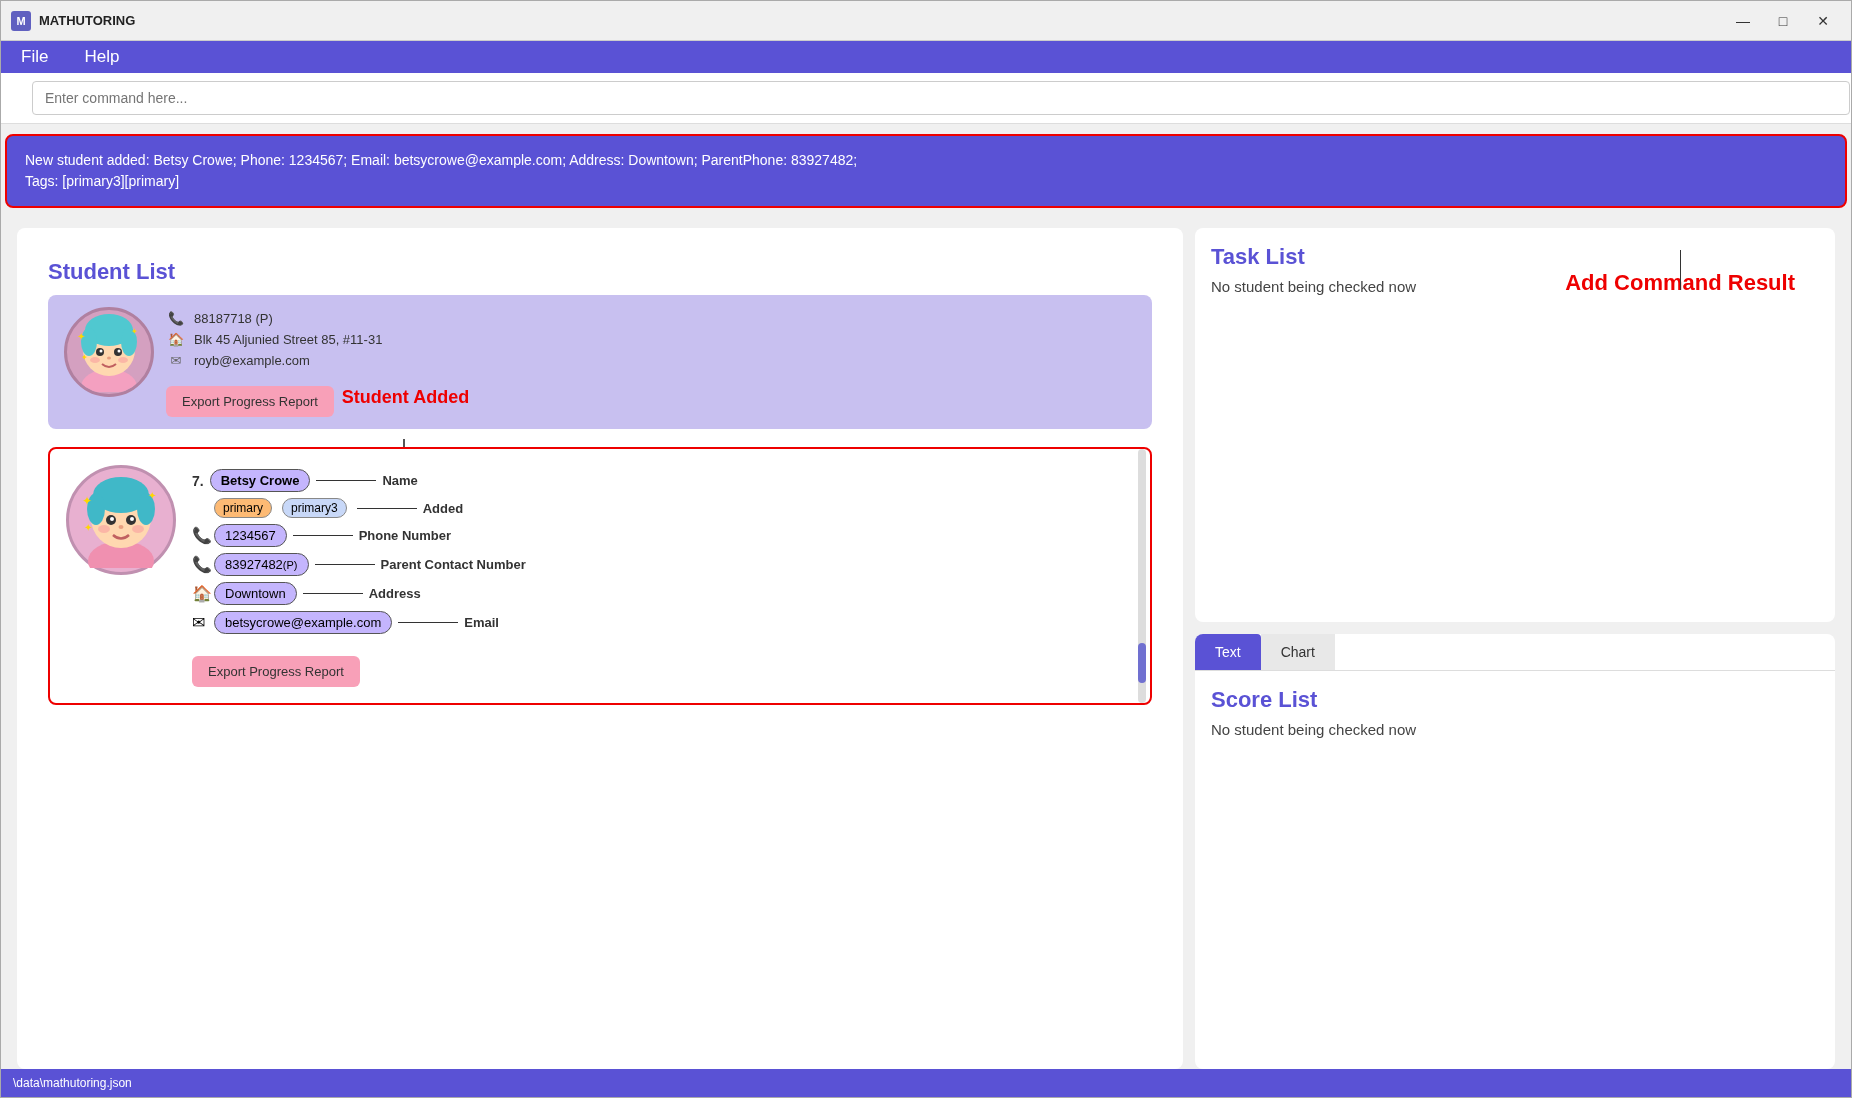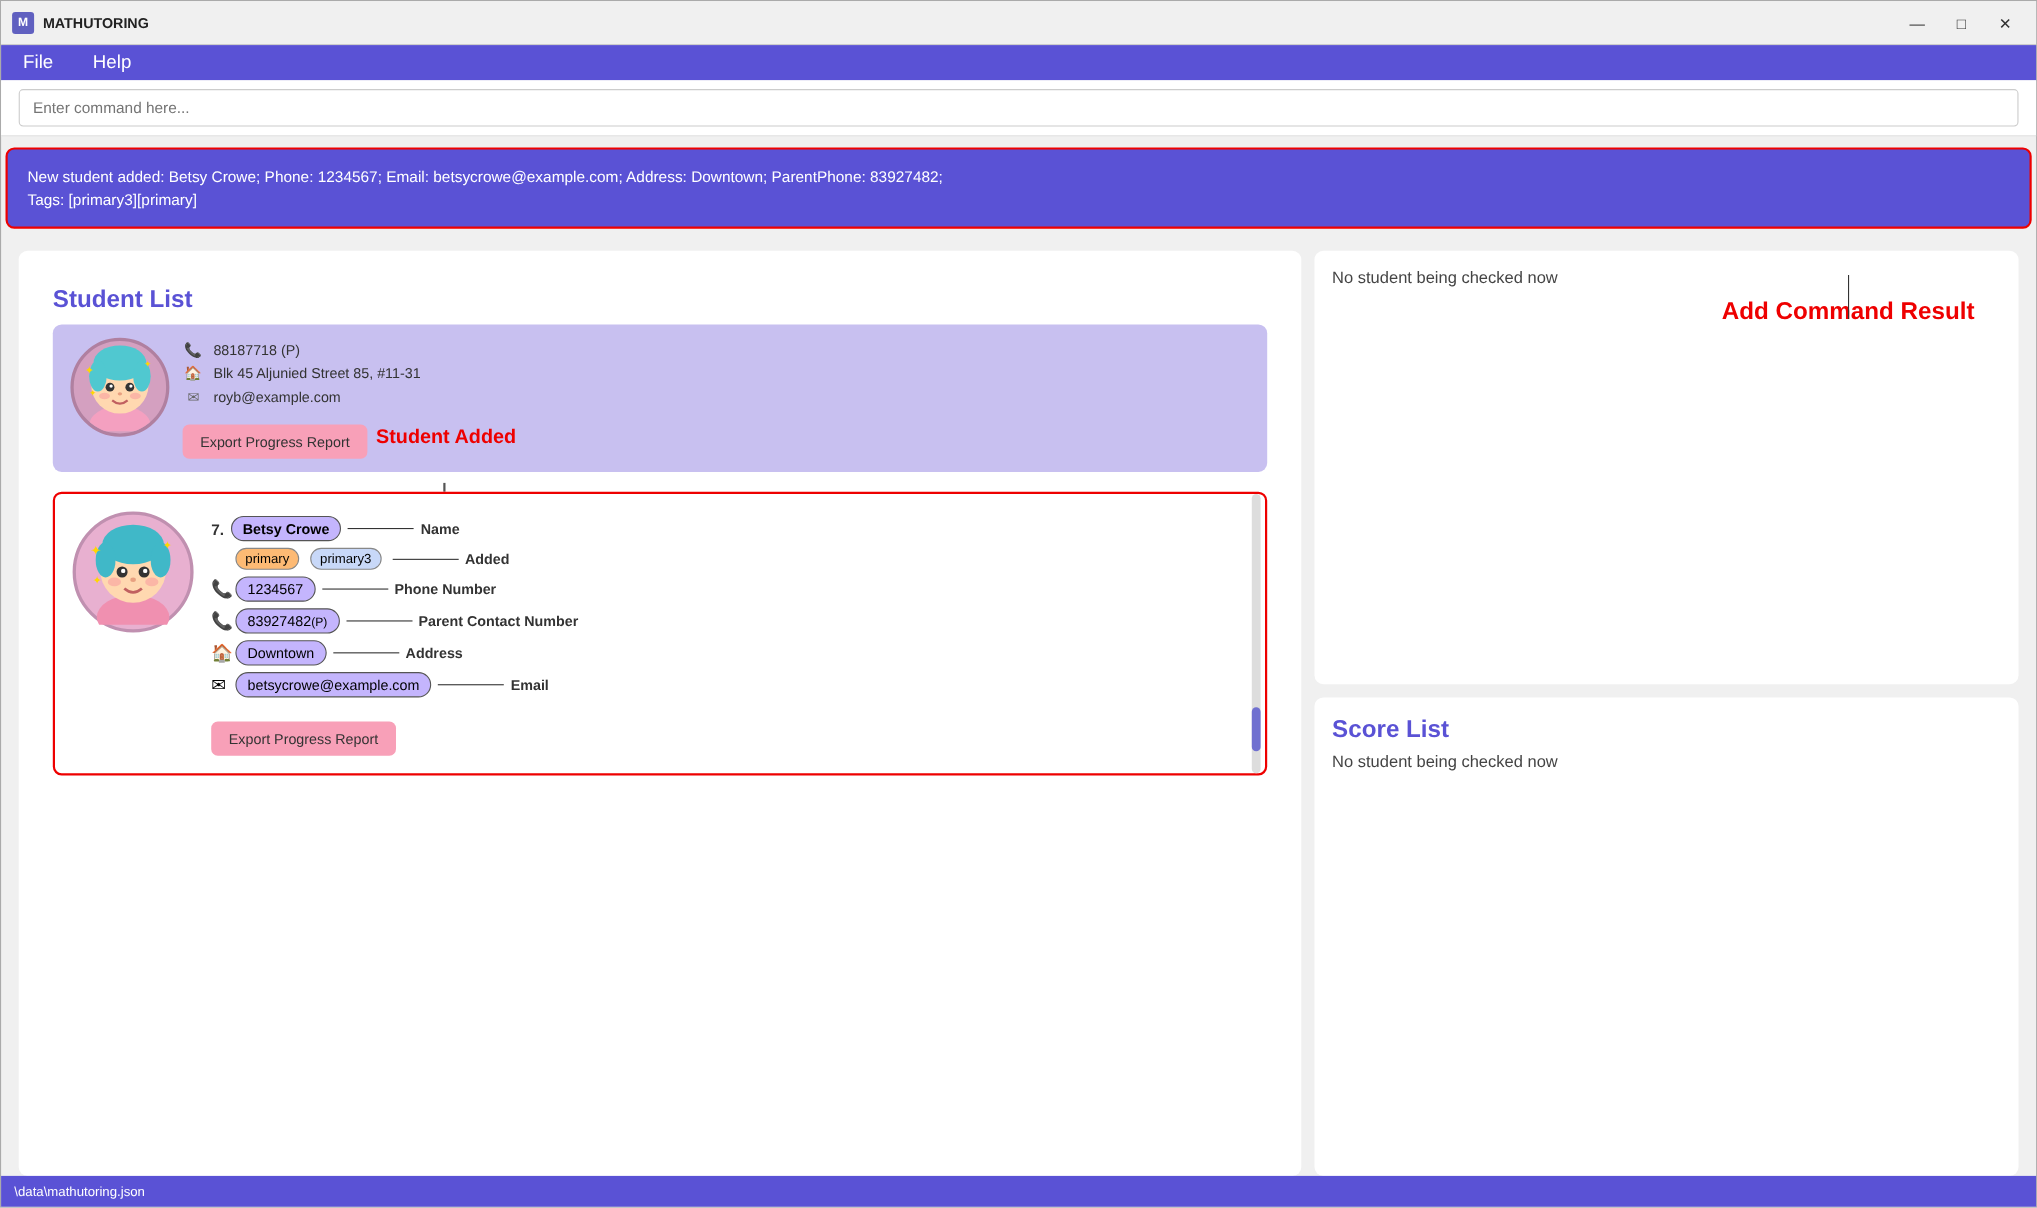--- a/index.html
+++ b/index.html
@@ -93,20 +93,21 @@
     }
     .command-input {
       width: 100%;
       height: 34px;
       border: 1px solid #ccc;
       border-radius: 4px;
       padding: 0 12px;
       font-size: 14px;
       color: #999;
       outline: none;
+      margin-left: 15px;
     }
 
     
     .notification-banner {
       margin: 10px 4px;
       background: #5a52d5;
       border: 2px solid #e00;
       border-radius: 8px;
       padding: 14px 18px;
       color: white;
@@ -543,34 +544,39 @@
 
         <div style="position:absolute; right:4px; top:0; bottom:0; width:8px; background:#ddd; border-radius:4px;">
           <div style="width:8px; height:40px; background:#7070d0; border-radius:4px; position:absolute; bottom:20px;"></div>
         </div>
       </div>
     </div>
 
     <div class="right-panel">
 
       <div class="task-panel">
+        <div class="task-panel-title">Task List</div>
         <div class="no-student-text">No student being checked now</div>
 
         <div style="position:absolute; right:40px; top:20px;">
           <div style="position:relative;">
 
             <div style="position:absolute; left:50%; top:-20px; width:1px; height:40px; background:#333;"></div>
             <div style="margin-top:22px;">
               <span style="color:#e00; font-weight:700; font-size:22px;">Add Command Result</span>
             </div>
           </div>
         </div>
       </div>
 
       <div class="score-panel">
+        <div class="score-tabs">
+          <button class="score-tab active">Text</button>
+          <button class="score-tab inactive">Chart</button>
+        </div>
         <div class="score-content">
           <div class="score-panel-title">Score List</div>
           <div class="no-student-text">No student being checked now</div>
         </div>
       </div>
 
     </div>
   </div>
 
   <div class="status-bar">

